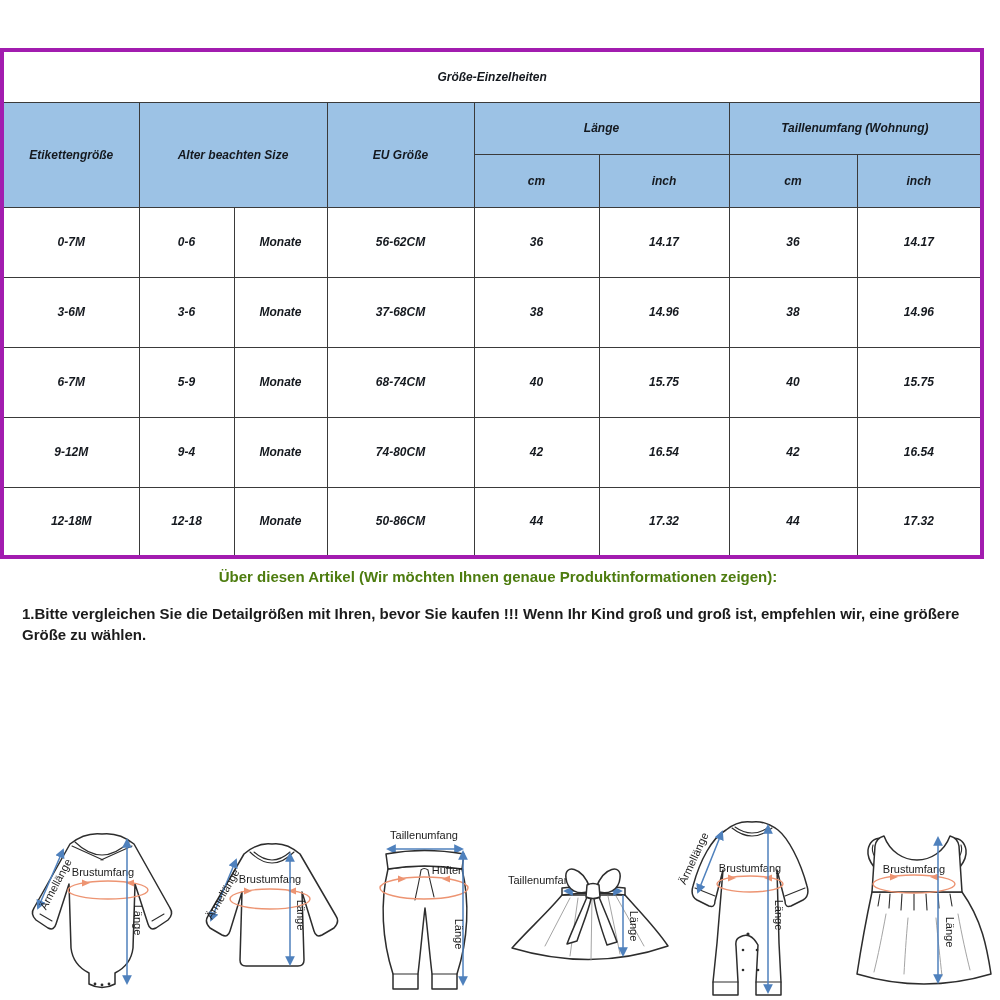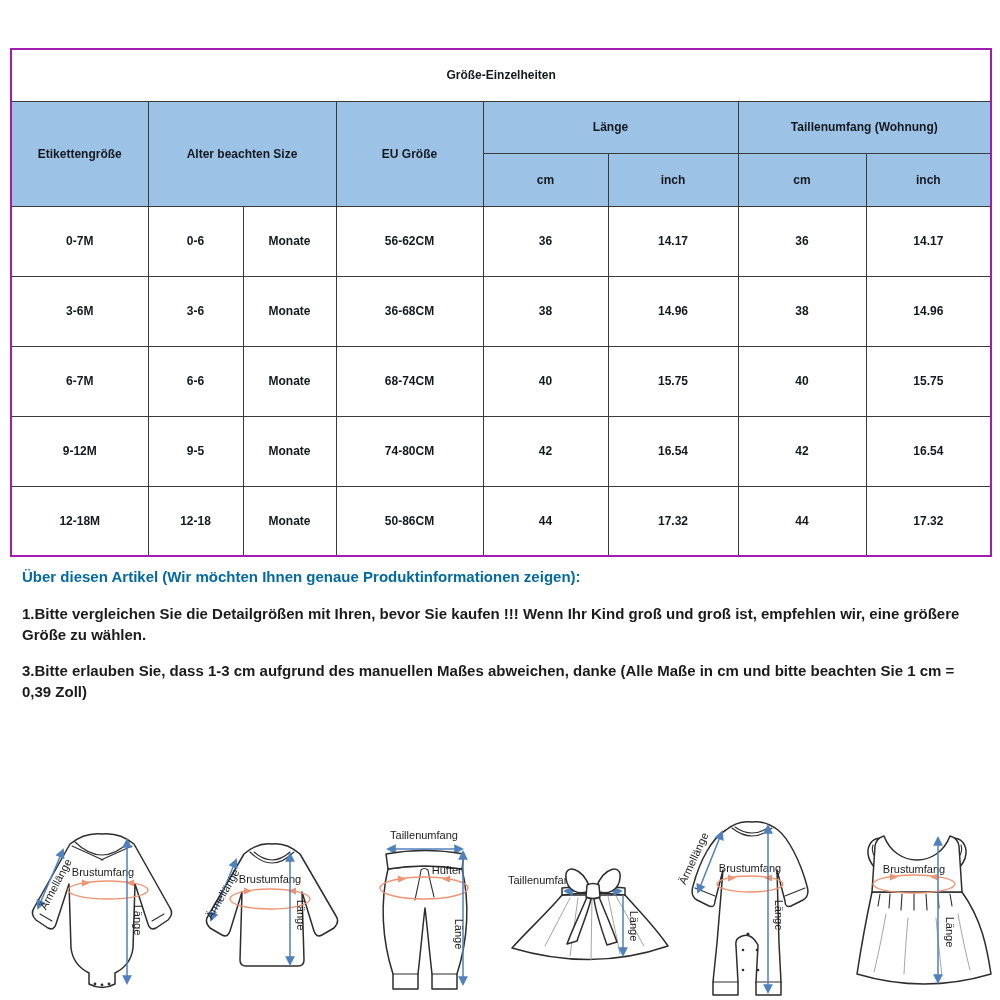--- a/index.html
+++ b/index.html
@@ -1,35 +1,35 @@
 <!DOCTYPE html>
 <html><head>
 <meta charset="utf-8">
 <style>
   html,body{margin:0;padding:0;}
   body{width:1000px;height:1000px;position:relative;background:#fff;
        font-family:"Liberation Sans",sans-serif;}
   .page{position:absolute;inset:0;}
 
   
-  table.size-table{position:absolute;left:10px;top:48px;width:980px;
-    border-collapse:collapse;table-layout:fixed;border:2px solid #a21caf;}
+  table.size-table{position:absolute;left:0;top:48px;width:980px;
+    border-collapse:collapse;table-layout:fixed;border:4px solid #a21caf;font-style:italic;}
   table.size-table td{border:1px solid #3a3a3a;text-align:center;vertical-align:middle;
     font-size:12px;font-weight:bold;color:#15191f;padding:0;overflow:hidden;}
   tr.row-title{height:52px;}
   tr.row-h1{height:52px;}
   tr.row-h2{height:53px;}
   tbody tr{height:70px;}
   td.hd{background:#9cc2e5;}
   td.title-cell{background:#fff;}
 
   
   .notes{position:absolute;left:22px;top:566px;width:952px;
     font-size:15px;font-weight:bold;color:#1b1b1b;line-height:21px;}
-  .notes-heading{color:#0369a1;margin:0 0 16px 0;}
+  .notes-heading{color:#4d7c0f;margin:0 0 16px 0;text-align:center;}
   .notes p{margin:0 0 15px 0;}
 
   
   .fig{position:absolute;}
   .fig svg{overflow:visible;display:block;}
   .garment{fill:#ffffff;stroke:#2d2d2d;stroke-width:1.5;stroke-linejoin:round;}
   .detail{fill:none;stroke:#2d2d2d;stroke-width:1.1;stroke-linecap:round;}
   .fold{fill:none;stroke:#9a9a9a;stroke-width:0.9;stroke-linecap:round;}
   .blue{fill:none;stroke:#4f81bd;stroke-width:1.5;}
   .orange{fill:none;stroke:#ed9472;stroke-width:1.4;}
@@ -80,39 +80,39 @@
         <td>56-62CM</td>
         <td>36</td>
         <td>14.17</td>
         <td>36</td>
         <td>14.17</td>
       </tr>
       <tr>
         <td>3-6M</td>
         <td>3-6</td>
         <td>Monate</td>
-        <td>36-68CM</td>
+        <td>37-68CM</td>
         <td>38</td>
         <td>14.96</td>
         <td>38</td>
         <td>14.96</td>
       </tr>
       <tr>
         <td>6-7M</td>
-        <td>6-6</td>
+        <td>5-9</td>
         <td>Monate</td>
         <td>68-74CM</td>
         <td>40</td>
         <td>15.75</td>
         <td>40</td>
         <td>15.75</td>
       </tr>
       <tr>
         <td>9-12M</td>
-        <td>9-5</td>
+        <td>9-4</td>
         <td>Monate</td>
         <td>74-80CM</td>
         <td>42</td>
         <td>16.54</td>
         <td>42</td>
         <td>16.54</td>
       </tr>
       <tr>
         <td>12-18M</td>
         <td>12-18</td>
@@ -122,21 +122,20 @@
         <td>17.32</td>
         <td>44</td>
         <td>17.32</td>
       </tr>
     </tbody>
   </table>
 
   <div class="notes">
     <div class="notes-heading">Über diesen Artikel (Wir möchten Ihnen genaue Produktinformationen zeigen):</div>
     <p>1.Bitte vergleichen Sie die Detailgrößen mit Ihren, bevor Sie kaufen !!! Wenn Ihr Kind groß und groß ist, empfehlen wir, eine größere Größe zu wählen.</p>
-    <p>3.Bitte erlauben Sie, dass 1-3 cm aufgrund des manuellen Maßes abweichen, danke (Alle Maße in cm und bitte beachten Sie 1 cm = 0,39 Zoll)</p>
   </div>
 
   <svg width="0" height="0" style="position:absolute" aria-hidden="true">
     <defs>
       <marker id="mb" viewBox="0 0 10 10" refX="8" refY="5" markerWidth="6.5" markerHeight="6.5" orient="auto-start-reverse">
         <path d="M0,0 L10,5 L0,10 z" fill="#4f81bd"></path>
       </marker>
     </defs>
   </svg>
 

